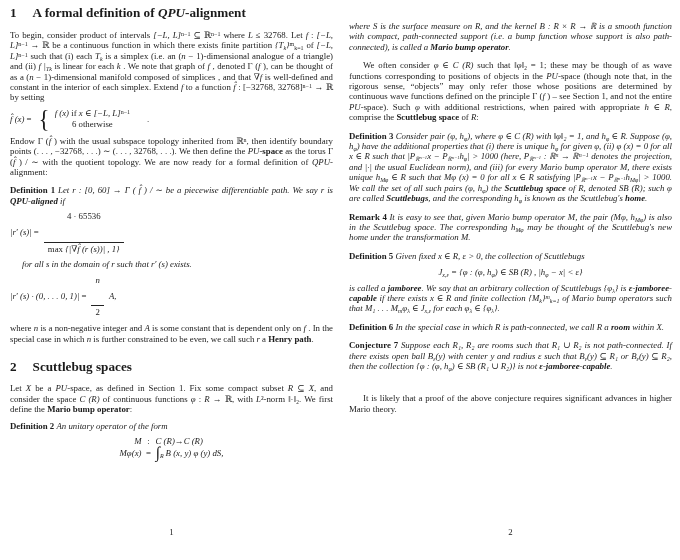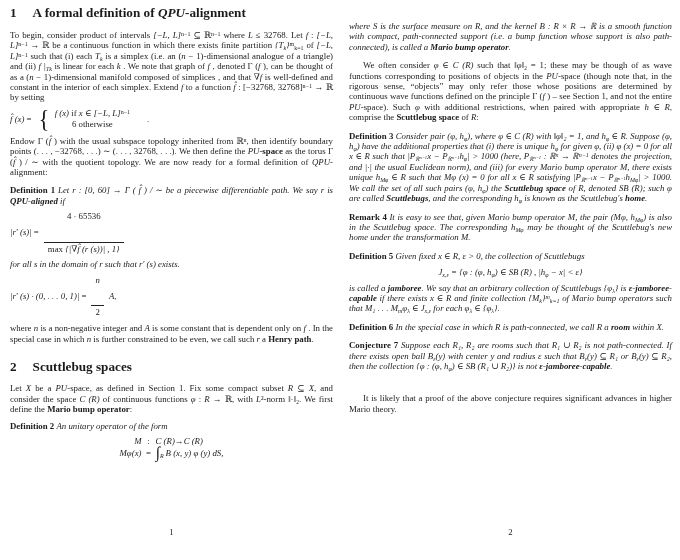--- a/index.html
+++ b/index.html
@@ -8,21 +8,21 @@
   .page{position:absolute;top:0;width:323px;height:560px;font-size:8.8px;line-height:10.4px;
         text-align:justify;box-sizing:border-box;}
   .page1{left:10px;}
   .page2{left:349px;padding-top:21px;}
   .sec{display:flex;gap:16px;font-weight:bold;font-size:13.2px;line-height:15px;text-align:left;}
   .sec1{margin:5px 0 10px 0;}
   .sec2{margin:15px 0 9px 0;}
   .p{margin:0;}
   .em{font-style:italic;}
   .ind{text-indent:14px;}
-  .mt5{margin-top:5px;}.mt6{margin-top:6px;}.mt7{margin-top:7px;}.mt8{margin-top:8px;}
+  .mt5{margin-top:5px;margin-left:12px;}.mt6{margin-top:6px;}.mt7{margin-top:7px;}.mt8{margin-top:8px;}
   .mt9{margin-top:22px;}.mt4{margin-top:4px;}
   
   .m,.i{font-style:italic;}
   .b{font-weight:bold;}
   .u{font-style:normal;}
   .sub{font-size:0.68em;vertical-align:-0.28em;line-height:0;}
   .sup{font-size:0.68em;vertical-align:0.42em;line-height:0;}
   .ss{font-size:0.52em;vertical-align:-0.05em;line-height:0;}
   
   .eq{display:flex;justify-content:flex-start;align-items:center;gap:3px;margin:5px 0;text-align:left;}

